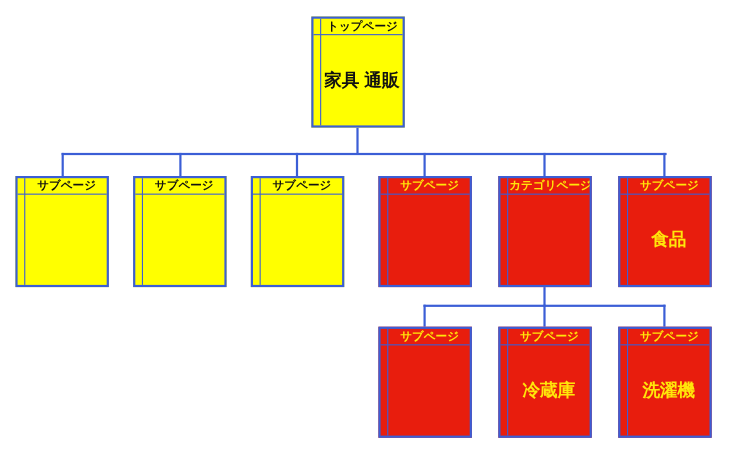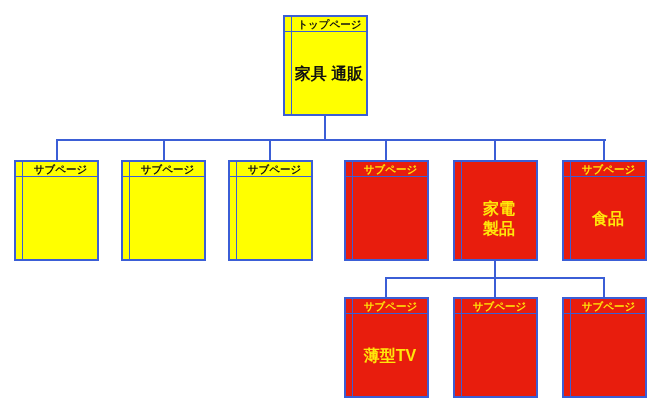--- a/index.html
+++ b/index.html
@@ -77,40 +77,40 @@
     <div class="badge">サブページ</div>
     <div class="spine"></div>
   </div>
 
   <div class="node red" style="left:344px;top:160px;">
     <div class="badge">サブページ</div>
     <div class="spine"></div>
   </div>
 
   <div class="node red" style="left:453px;top:160px;">
+    <div class="badge">カテゴリページ</div>
     <div class="spine"></div>
-    <div class="content">家電
-製品</div>
   </div>
 
   <div class="node red" style="left:562px;top:160px;">
     <div class="badge">サブページ</div>
     <div class="spine"></div>
     <div class="content">食品</div>
   </div>
 
   <div class="node red" style="left:344px;top:297px;">
     <div class="badge">サブページ</div>
     <div class="spine"></div>
-    <div class="content">薄型TV</div>
   </div>
 
   <div class="node red" style="left:453px;top:297px;">
     <div class="badge">サブページ</div>
     <div class="spine"></div>
+    <div class="content">冷蔵庫</div>
   </div>
 
   <div class="node red" style="left:562px;top:297px;">
     <div class="badge">サブページ</div>
     <div class="spine"></div>
+    <div class="content">洗濯機</div>
   </div>
 
 </div>
 
 </body></html>

